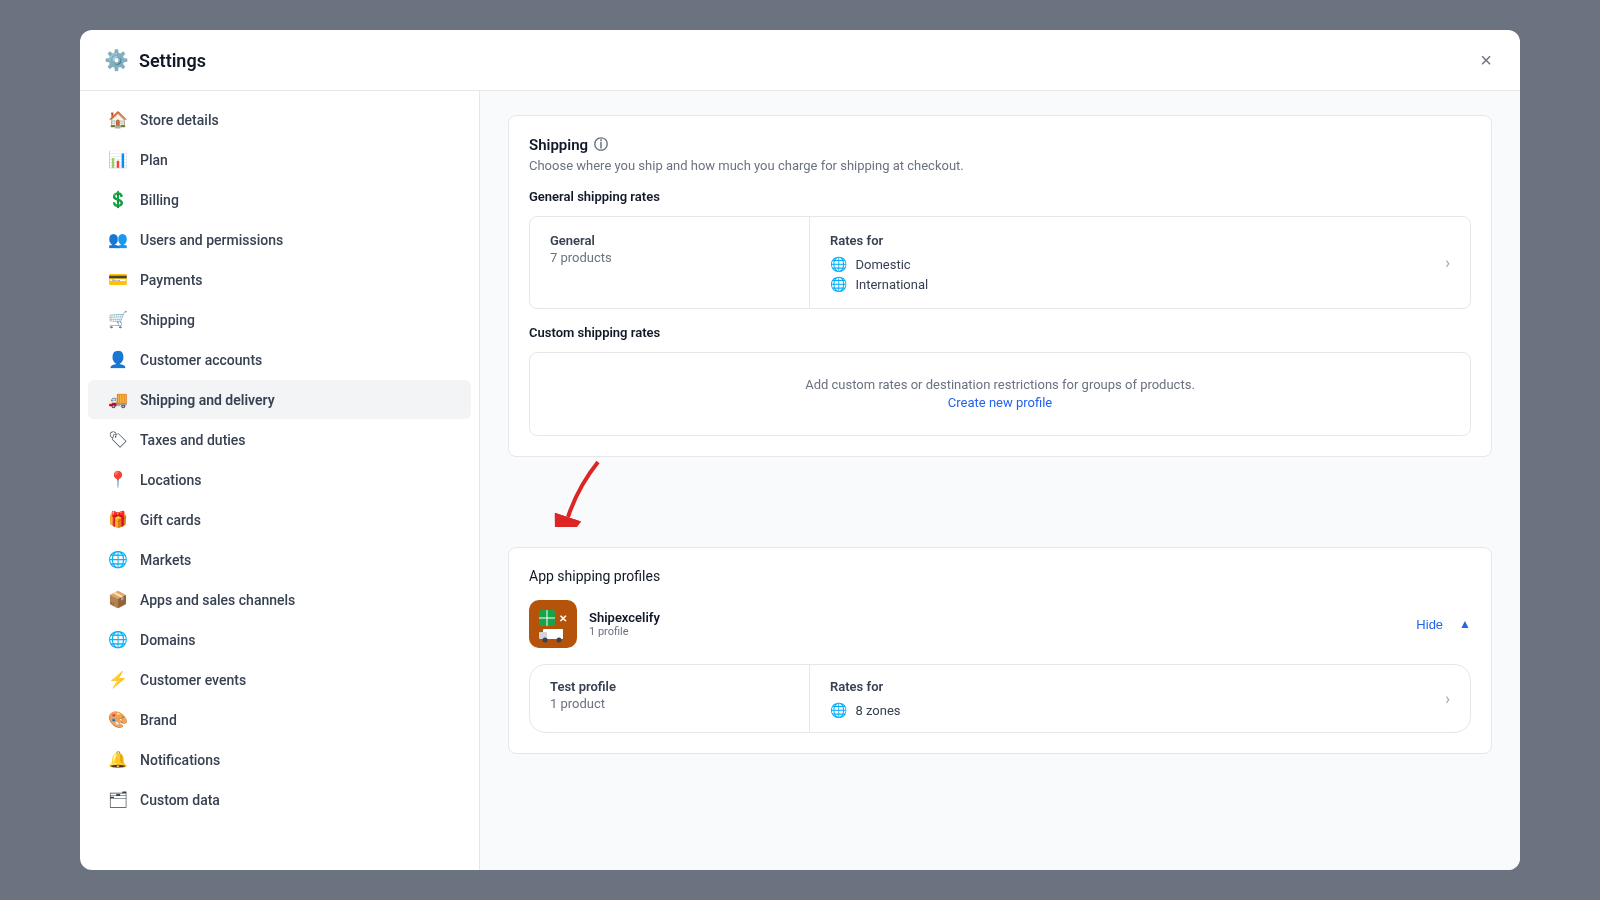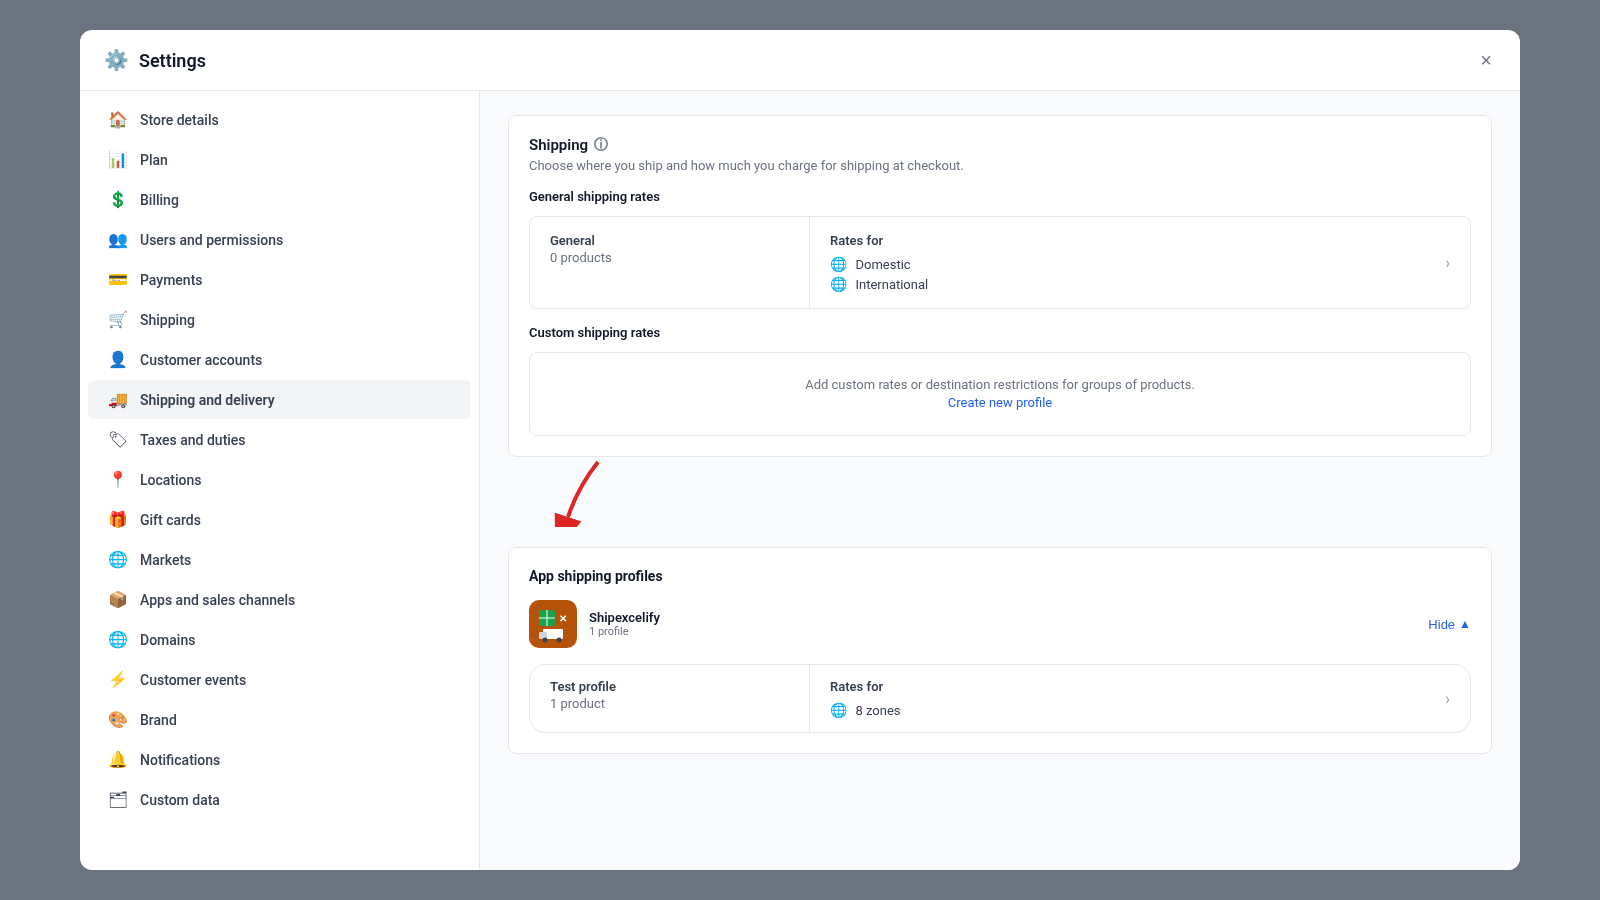--- a/index.html
+++ b/index.html
@@ -213,21 +213,21 @@
     
     .app-profiles-card {
       background: #ffffff;
       border: 1px solid #e5e7eb;
       border-radius: 8px;
       padding: 20px;
       margin-bottom: 20px;
     }
     .app-profiles-title {
       font-size: 14px;
-      font-weight: 700;
+      font-weight: 400;
       color: #111827;
       margin-bottom: 16px;
     }
     .app-item {
       display: flex;
       align-items: center;
       gap: 12px;
       margin-bottom: 16px;
     }
     .app-info {
@@ -241,21 +241,21 @@
     .app-profile-count {
       font-size: 11px;
       color: #6b7280;
     }
     .hide-btn {
       color: #2563eb;
       font-size: 13px;
       cursor: pointer;
       display: flex;
       align-items: center;
-      gap: 4px;
+      gap: 16px;
       background: none;
       border: none;
     }
     .chevron-up {
       font-size: 12px;
     }
     
     .test-profile-row {
       border: 1px solid #e5e7eb;
       border-radius: 16px;
@@ -397,21 +397,21 @@
               <span>Shipping</span>
               <span class="info-icon">ⓘ</span>
             </div>
             <div class="section-subtitle">Choose where you ship and how much you charge for shipping at checkout.</div>
           </div>
 
           <div class="subsection-title">General shipping rates</div>
           <div class="rate-card">
             <div class="rate-card-left">
               <div class="rate-label">General</div>
-              <div class="rate-sub">0 products</div>
+              <div class="rate-sub">7 products</div>
             </div>
             <div class="rate-card-right">
               <div>
                 <div class="rates-for-label">Rates for</div>
                 <div class="rate-destinations">
                   <div class="rate-dest-item">
                     <span class="globe-icon">🌐</span>
                     <span>Domestic</span>
                   </div>
                   <div class="rate-dest-item">

